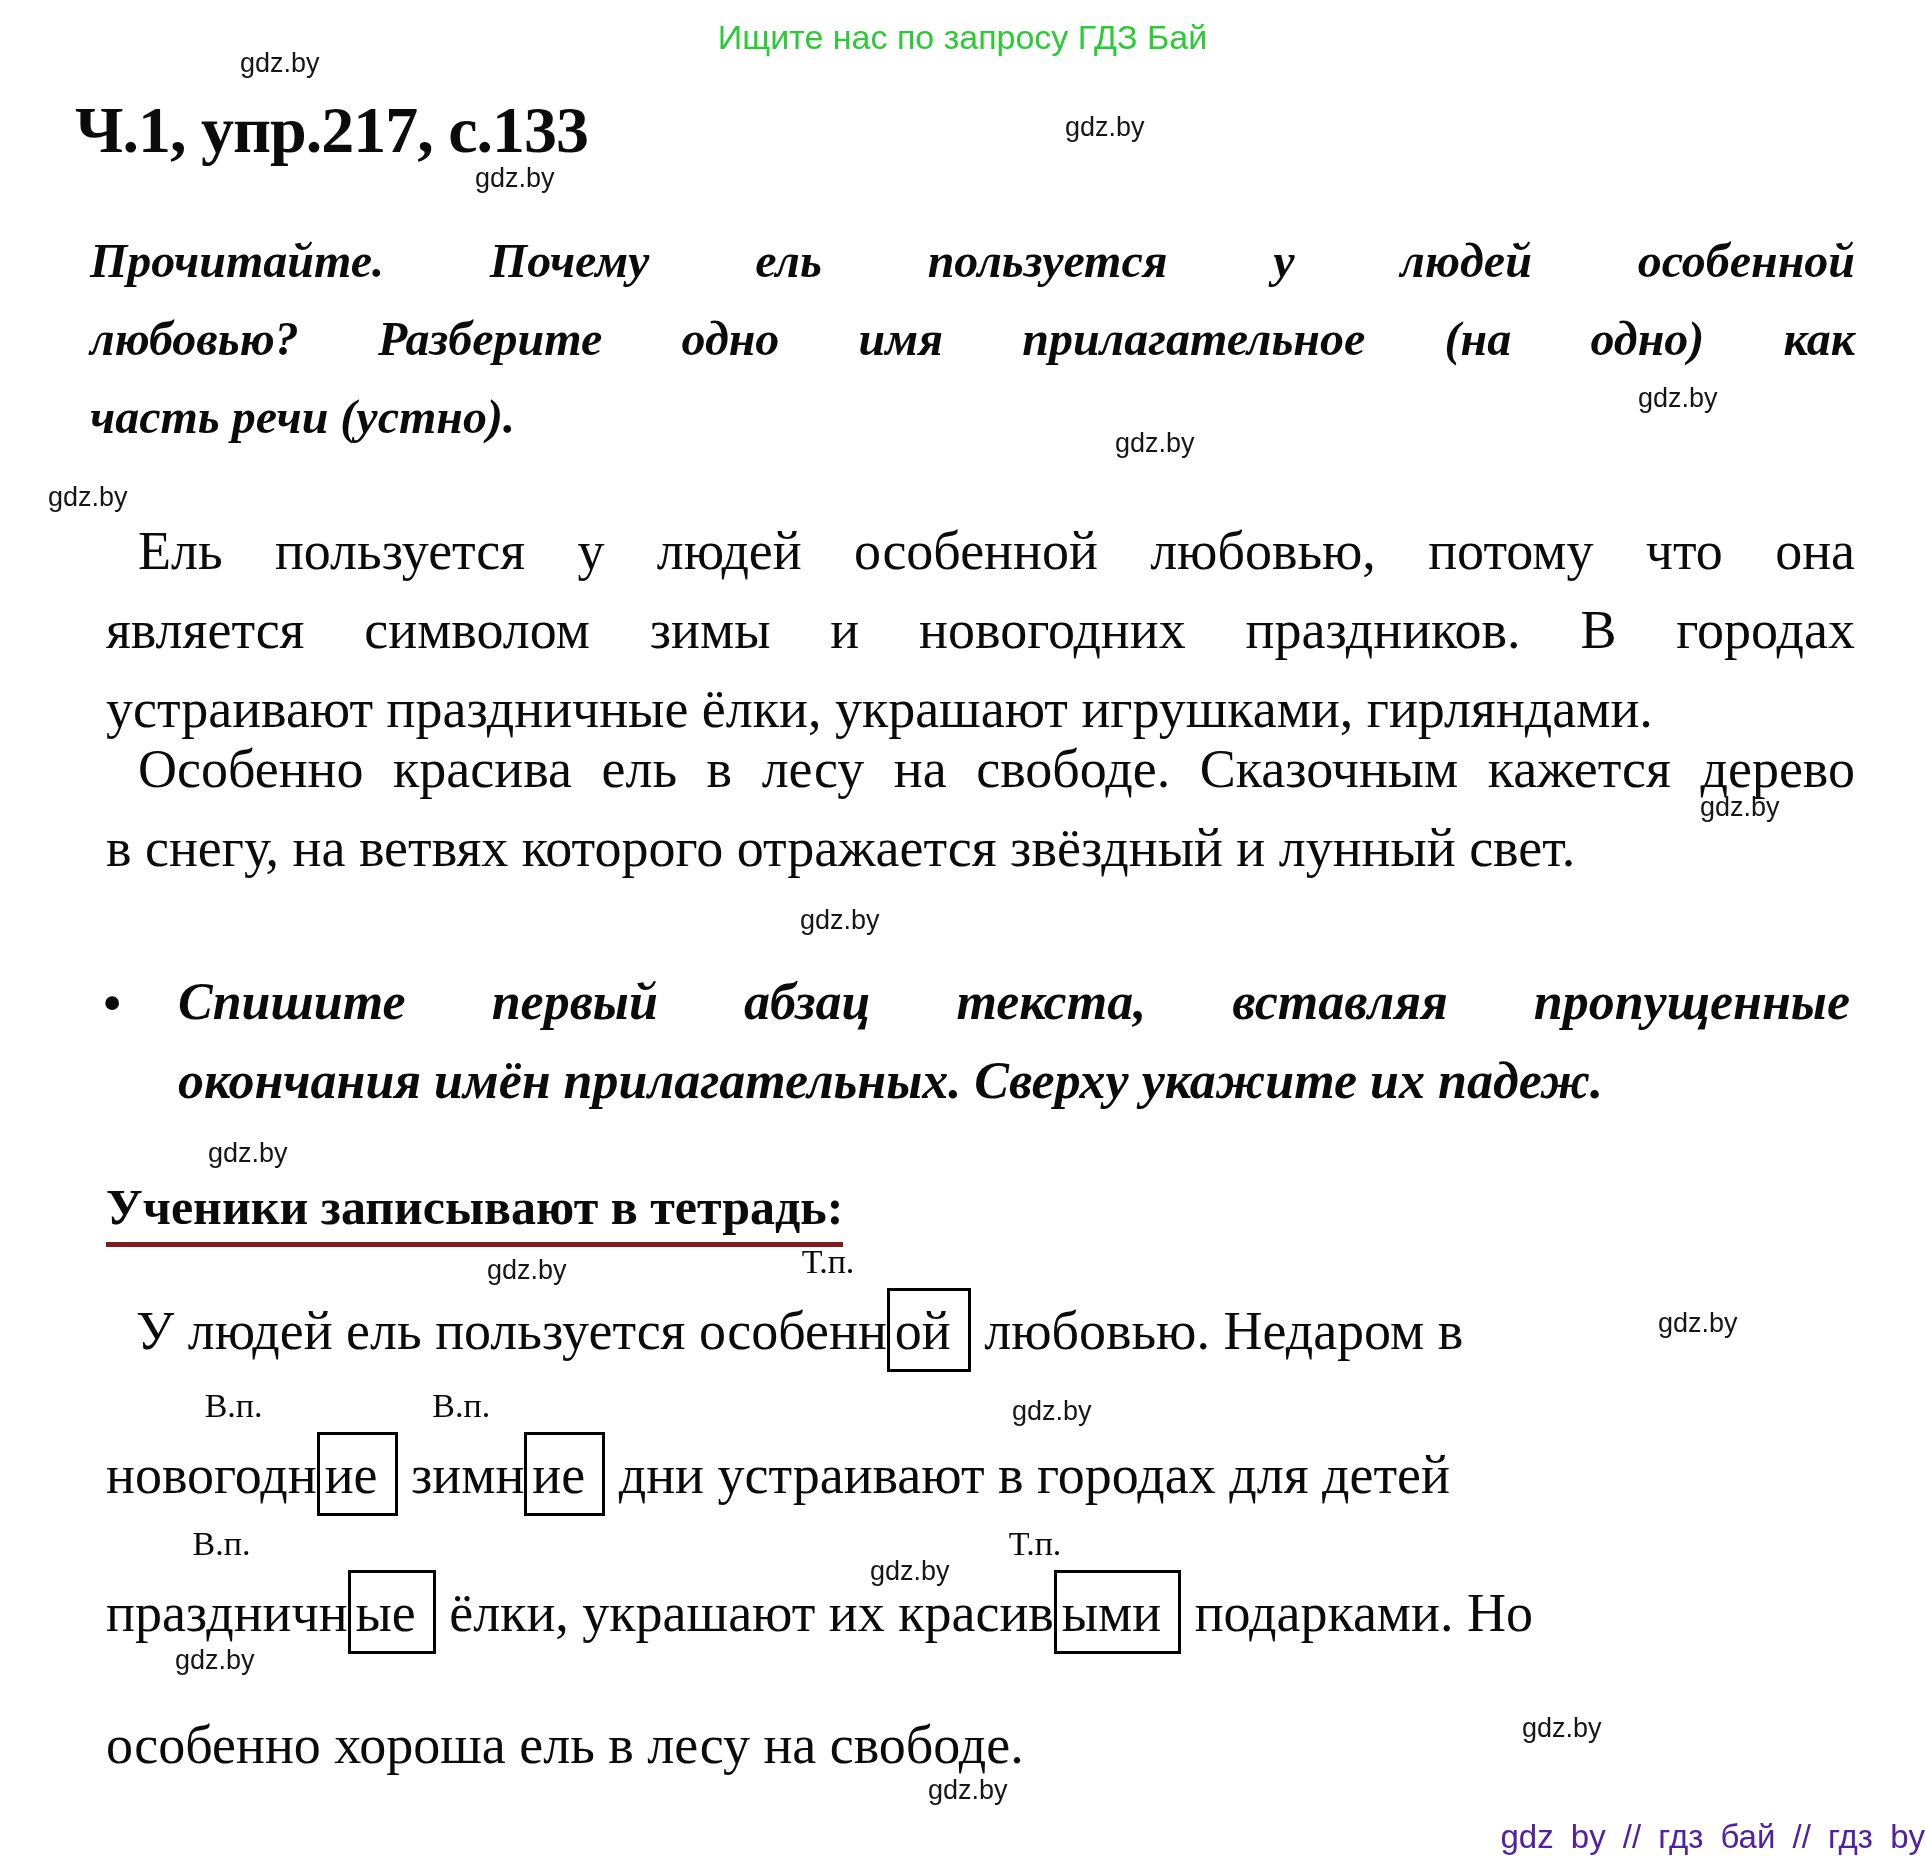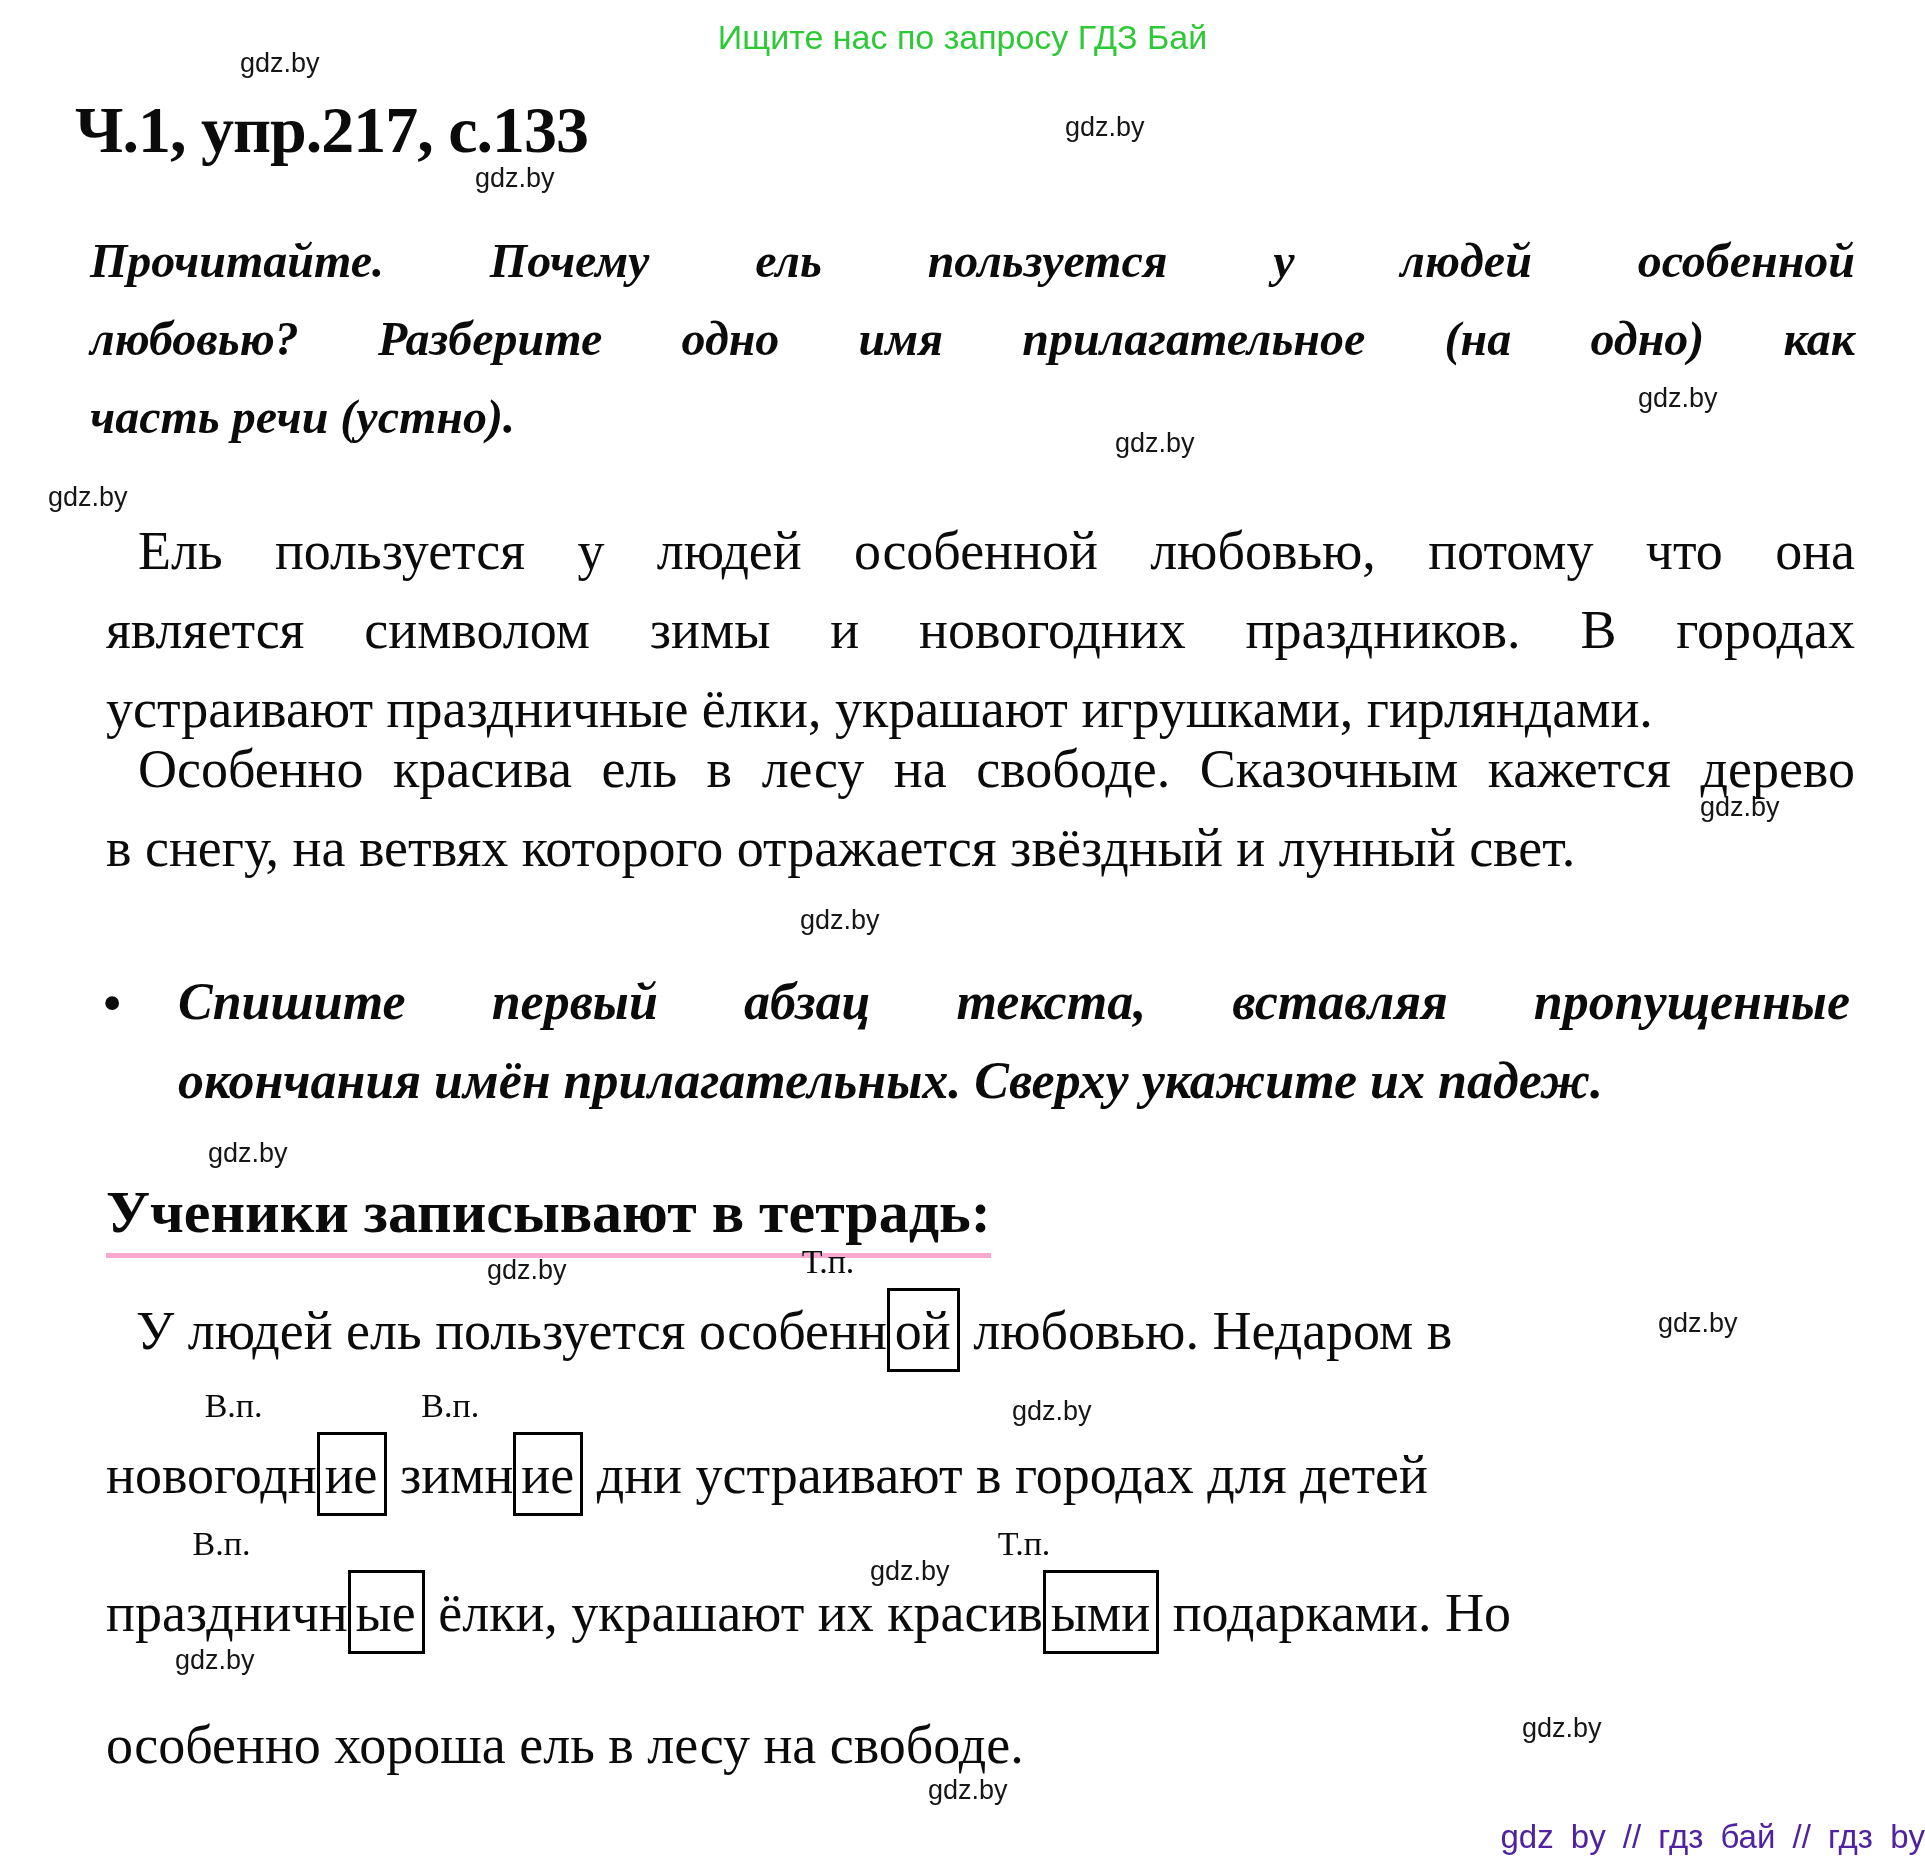--- a/index.html
+++ b/index.html
@@ -34,32 +34,32 @@
   .indent { text-indent:32px; }
   .bullet {
     position:absolute; left:102px; top:974px; font-size:58px; line-height:58px;
   }
   .bullet-task {
     position:absolute; left:178px; top:962px; width:1672px;
     font-size:52px; font-weight:bold; font-style:italic; line-height:79px;
   }
   .subheading {
     position:absolute; left:106px; top:1178px;
-    font-size:60px; font-weight:bold;
-    border-bottom:5px solid #f9a8d4; padding-bottom:6px;
+    font-size:50px; font-weight:bold;
+    border-bottom:5px solid #7f1d1d; padding-bottom:6px;
   }
   .ans {
     position:absolute; left:106px; font-size:54px; white-space:nowrap;
   }
   .ans-1 { top:1300px; text-indent:30px; }
   .ans-2 { top:1444px; }
   .ans-3 { top:1582px; }
   .ans-4 { top:1714px; }
   .box {
-    border:3px solid #000; padding:10px 6px 8px 5px; position:relative;
+    border:3px solid #000; padding:10px 17px 8px 5px; position:relative;
     text-indent:0;
   }
   .case-label {
     position:absolute; bottom:calc(100% + 10px); left:-88px;
     font-size:34px; font-weight:normal; font-style:normal;
     white-space:nowrap; text-indent:0;
   }
   .footer {
     position:absolute; top:1818px; left:0; width:100%; text-align:right;
     font-family:"Liberation Sans", sans-serif; font-size:33px;

